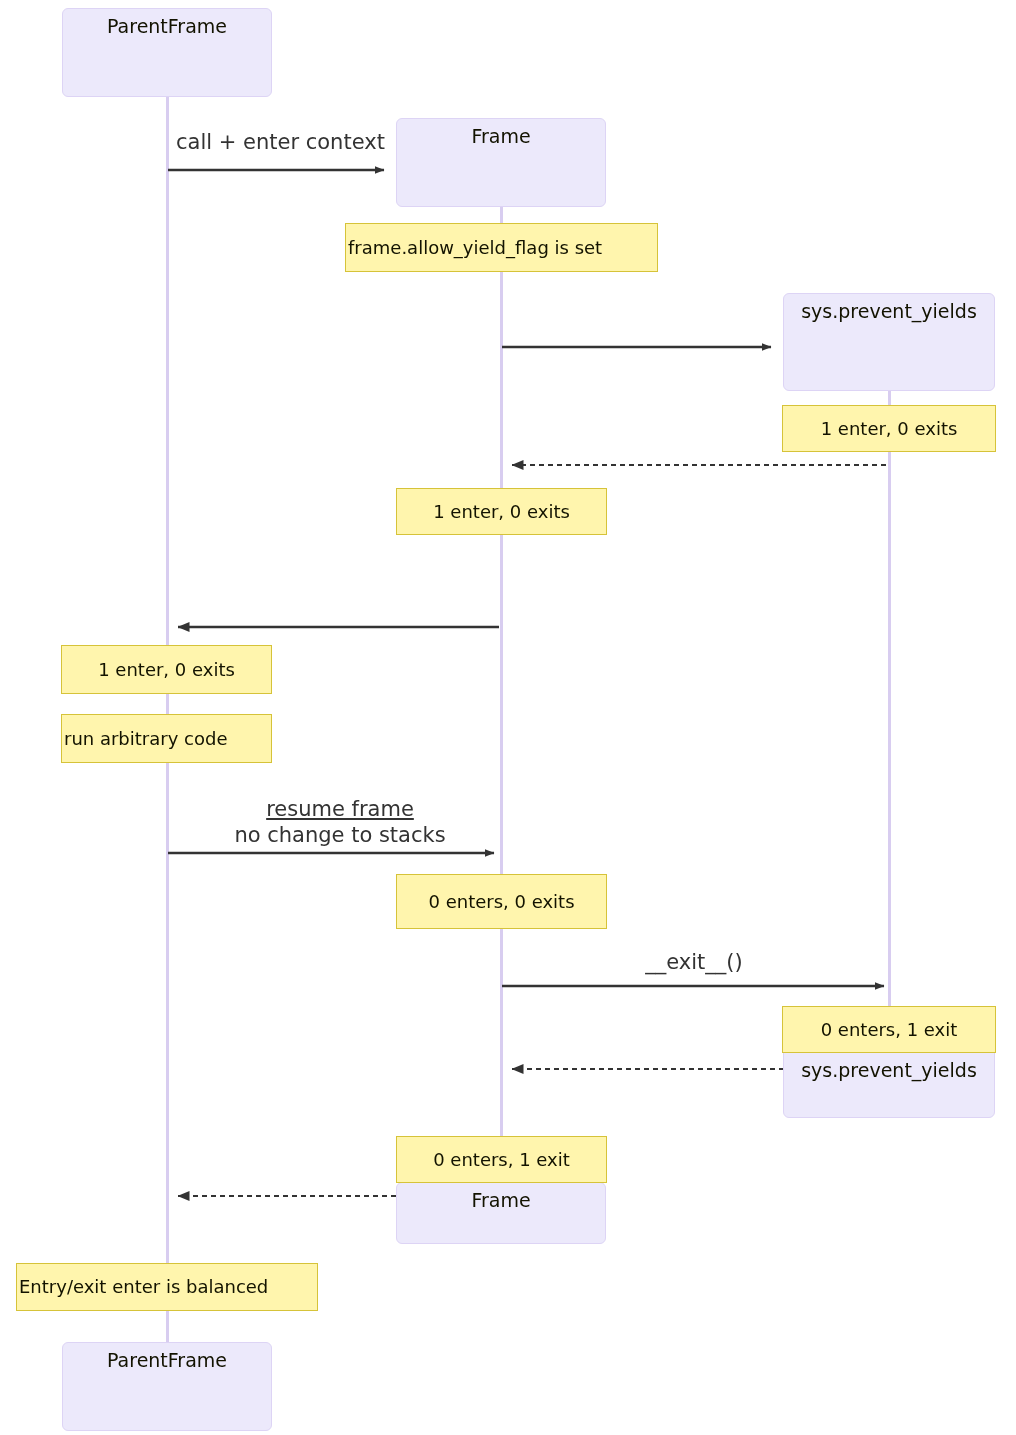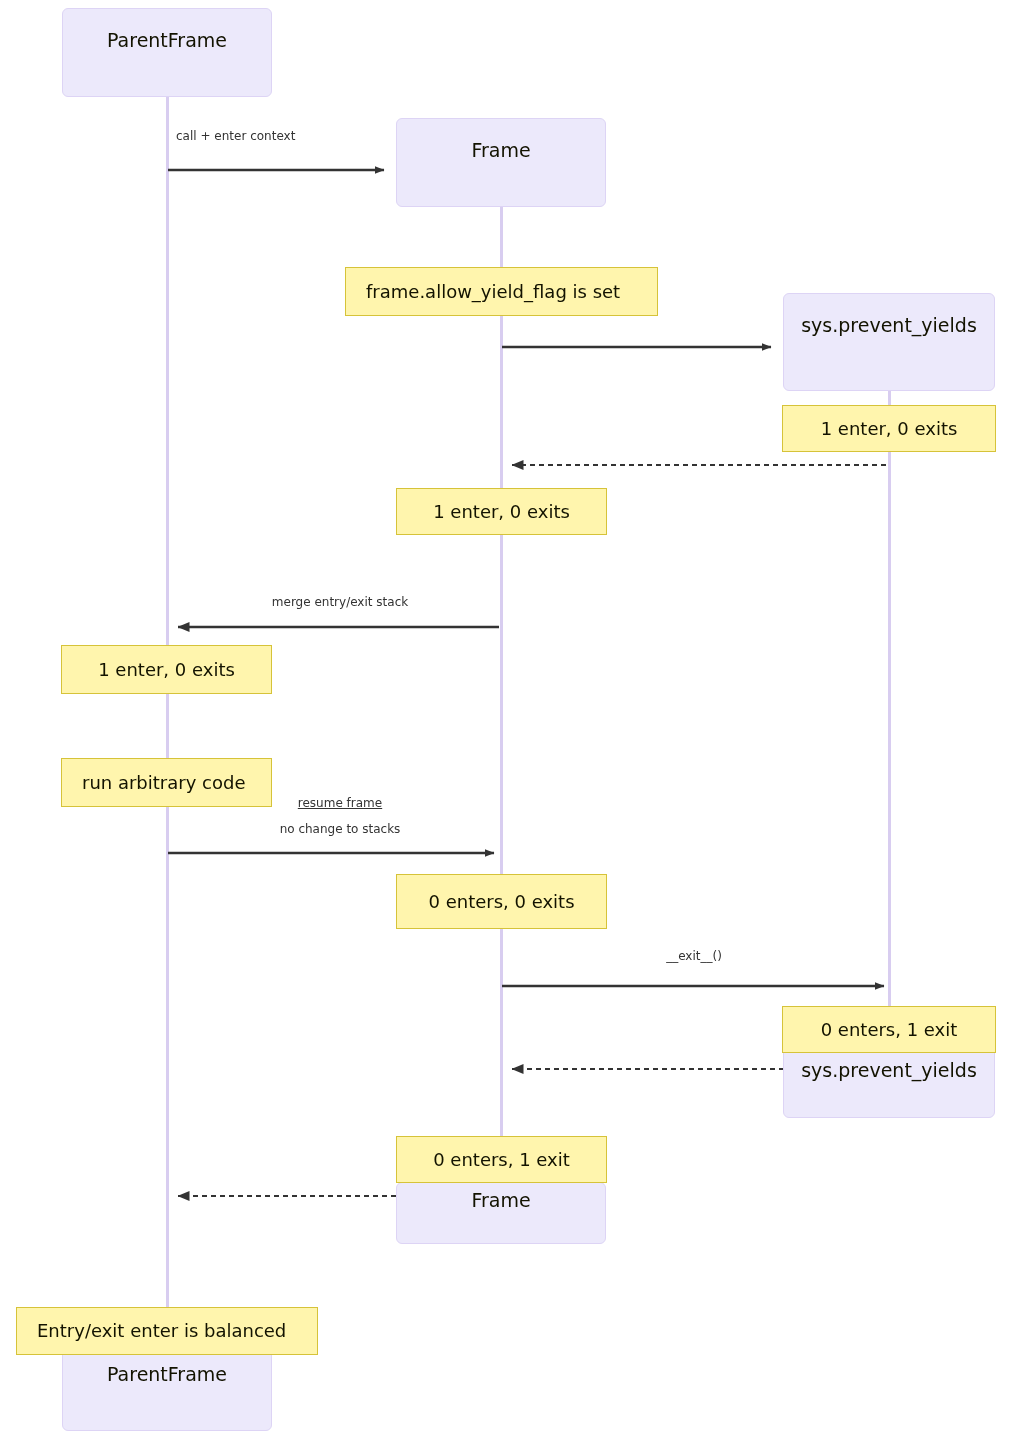--- a/index.html
+++ b/index.html
@@ -42,49 +42,48 @@
     display: flex;
     align-items: center;
     justify-content: center;
     color: #131300;
     font-size: 19px;
     line-height: 1.2;
     text-align: center;
   }
   .actor.top-label {
     align-items: flex-start;
-    padding-top: 20px;
+    padding-top: 6px;
     border-radius: 6px;
   }
   
   .note {
     position: absolute;
     box-sizing: border-box;
     background: #fff5ad;
     border: 1px solid #d6c339;
     display: flex;
     align-items: center;
     justify-content: center;
     color: #131300;
     font-size: 18px;
     line-height: 1.2;
     text-align: center;
     padding: 0 10px;
     white-space: nowrap;
   }
   .note.left-align {
     justify-content: flex-start;
-    padding-left: 20px;
-    margin-top: 44px;
+    padding-left: 2px;
   }
   
   .msg-label {
     position: absolute;
     color: #333333;
-    font-size: 12px;
+    font-size: 21px;
     line-height: 1.35;
     text-align: center;
     white-space: pre;
   }
   svg.arrows {
     position: absolute;
     left: 0; top: 0;
     width: 1016px;
     height: 1435px;
     pointer-events: none;
@@ -152,21 +151,20 @@
      ParentFrame (dashed return) --&gt;
     <g>
       <line x1="396" y1="1196" x2="178" y2="1196" stroke="#333333" stroke-width="2.2" stroke-dasharray="5,4" marker-end="url(#openHead)"></line>
     </g>
   </svg>
 
   <div class="layer">
     <div class="msg-label" style="left:176px; top:128px; width:400px; text-align:left;">call + enter context</div>
 
 
-    <div class="msg-label" style="left:180px; top:594px; width:320px;">merge entry/exit stack</div>
 
     <div class="msg-label" style="left:180px; top:795px; width:320px;text-decoration:underline;">resume frame</div>
     <div class="msg-label" style="left:180px; top:821px; width:320px;">no change to stacks</div>
 
     <div class="msg-label" style="left:502px; top:948px; width:384px;">__exit__()</div>
   </div>
 
   <div class="layer">
     <div class="actor top-label" style="left:62px; top:8px; width:210px; height:89px;">
       <span>ParentFrame</span>

